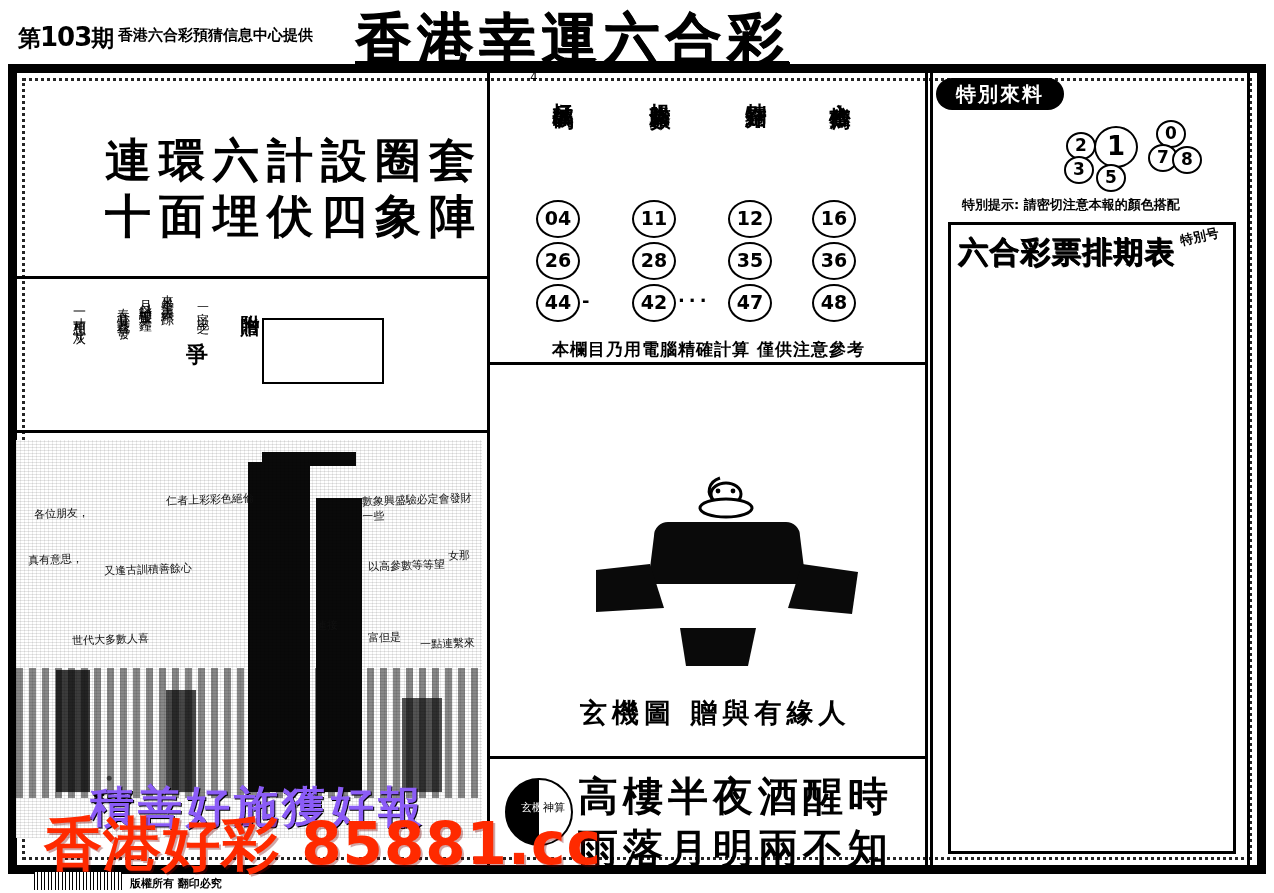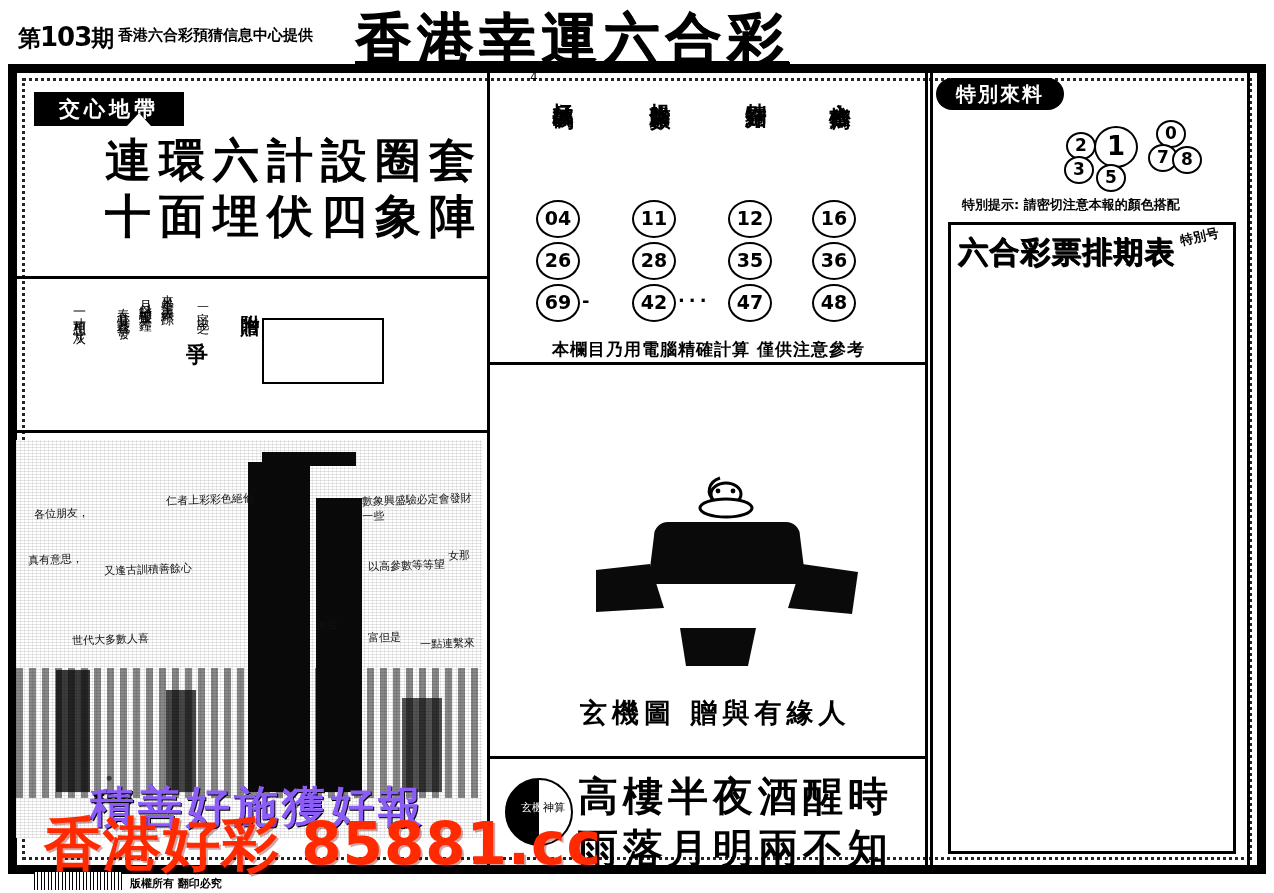--- a/index.html
+++ b/index.html
@@ -433,23 +433,20 @@
 
   <div class="frame"></div>
 
   <div class="vrule" style="left:487px; top:70px; height:798px;"></div>
   <div class="vrule" style="left:925px; top:70px; height:798px;"></div>
   <div class="hrule" style="left:487px; top:362px; width:438px;"></div>
   <div class="hrule" style="left:487px; top:756px; width:438px;"></div>
   <div class="hrule" style="left:16px; top:276px; width:471px;"></div>
   <div class="hrule" style="left:16px; top:430px; width:471px;"></div>
 
-  <div class="banner-ribbon">
-    <span class="inner">交心地帶</span>
-  </div>
 
   <div class="couplet">
     <div class="line">連環六計設圈套</div>
     <div class="line">十面埋伏四象陣</div>
   </div>
 
   <div class="poem-box">
     <div class="vtext poem-col" style="left:132px; top:2px; height:110px;">來是空言去絕踪，</div>
     <div class="vtext poem-col" style="left:110px; top:8px; height:110px;">月斜誚樓五更鐘。</div>
     <div class="vtext poem-col" style="left:88px; top:16px; height:110px;">春心莫共花爭發，</div>
@@ -494,21 +491,21 @@
 
   <div class="mid-note">4</div>
 
   <div class="vtext col-head" style="left:545px;">極品號碼</div>
   <div class="vtext col-head" style="left:642px;">捉膽路數</div>
   <div class="vtext col-head" style="left:738px;">特別介紹</div>
   <div class="vtext col-head" style="left:822px;">心水推薦</div>
 
   <div class="ball" style="left:536px; top:200px;">04</div>
   <div class="ball" style="left:536px; top:242px;">26</div>
-  <div class="ball" style="left:536px; top:284px;">69</div>
+  <div class="ball" style="left:536px; top:284px;">44</div>
 
   <div class="ball" style="left:632px; top:200px;">11</div>
   <div class="ball" style="left:632px; top:242px;">28</div>
   <div class="ball" style="left:632px; top:284px;">42</div>
 
   <div class="ball" style="left:728px; top:200px;">12</div>
   <div class="ball" style="left:728px; top:242px;">35</div>
   <div class="ball" style="left:728px; top:284px;">47</div>
 
   <div class="ball" style="left:812px; top:200px;">16</div>

